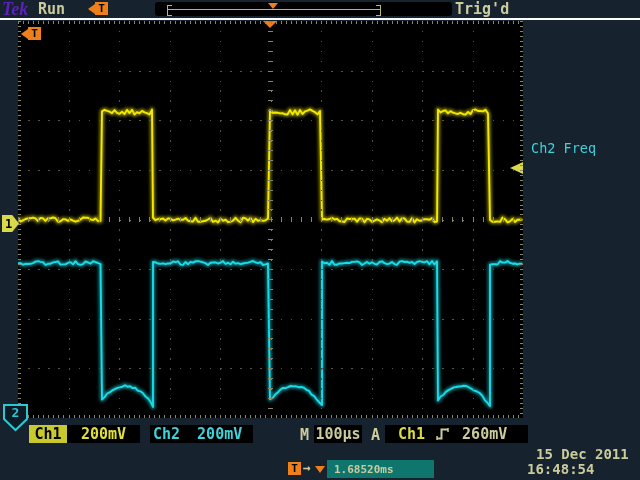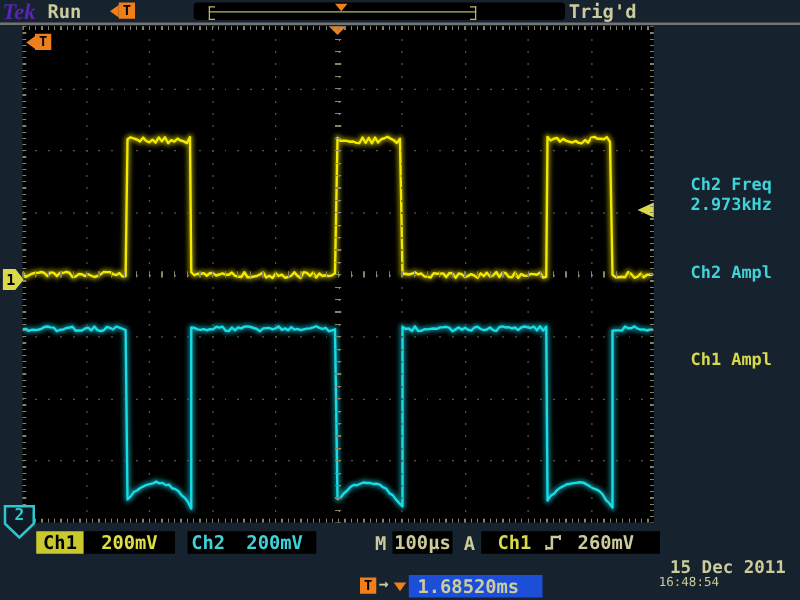--- a/index.html
+++ b/index.html
@@ -1,21 +1,21 @@
 <!DOCTYPE html>
 <html><head>
 <meta charset="utf-8">
 <style>
   html,body{margin:0;padding:0;}
   body{width:640px;height:480px;background:#16222e;overflow:hidden;position:relative;
        font-family:"DejaVu Sans Mono","Liberation Mono",monospace;}
 
   
   #topbar{position:absolute;left:0;top:0;width:640px;height:18px;background:#16222e;
-          border-bottom:2px solid #737373;}
+          border-bottom:2px solid #ffffff;}
   #tek-logo{position:absolute;left:2px;top:-1px;font-family:"Liberation Serif",serif;
             font-weight:bold;font-style:italic;font-size:18px;color:#5a23b4;letter-spacing:0px;}
   #run-status{position:absolute;left:38px;top:0px;font-size:15px;font-weight:bold;color:#cbcb9b;}
   .tpos{position:absolute;display:flex;align-items:center;}
   .arrow-left{width:0;height:0;border-top:5px solid transparent;border-bottom:5px solid transparent;
               border-right:7px solid #ef7f1a;}
   .tbox{width:13px;height:13px;background:#ef7f1a;color:#000;font-size:11px;font-weight:bold;
         display:flex;align-items:center;justify-content:center;}
   #tpos-topbar{left:88px;top:2px;}
   #record-bar{position:absolute;left:155px;top:2px;width:297px;height:14px;background:#000;
@@ -55,21 +55,21 @@
        border-top:6px solid transparent;border-bottom:6px solid transparent;border-right:13px solid #d9d94a;}
   #tpos-plot{left:3px;top:6px;}
 
   
   #ch1-marker{position:absolute;left:2px;top:215px;width:17px;height:17px;background:#d9d94a;
       clip-path:polygon(0 0,60% 0,100% 50%,60% 100%,0 100%);
       color:#000;font-weight:bold;font-size:12px;display:flex;align-items:center;padding-left:3px;box-sizing:border-box;}
   #ch2-marker{position:absolute;left:2px;top:403px;}
 
   
-  .readout{position:absolute;left:531px;width:108px;text-align:center;font-weight:bold;
+  .readout{position:absolute;left:531px;width:108px;text-align:left;font-weight:normal;
            font-size:13.5px;line-height:16px;}
   .readout.cyan{color:#3ed2da;}
   .readout.yellow{color:#d9d94a;}
 
   
   .bbox{position:absolute;top:425px;height:18px;background:#000;display:flex;align-items:center;
         font-size:15px;font-weight:bold;}
   #ch1-tag{position:absolute;left:29px;top:425px;width:38px;height:18px;background:#c9c92e;color:#000;
         font-size:15px;font-weight:bold;display:flex;align-items:center;justify-content:center;}
   #ch1-scale{left:67px;width:73px;color:#e0e040;justify-content:center;}
@@ -80,24 +80,24 @@
   #trig-box{left:385px;width:143px;color:#cbcb9b;}
   #trig-box .src{color:#d9d94a;margin-left:13px;}
   #trig-box .slope{margin-left:11px;display:flex;align-items:center;}
   #trig-box .lvl{margin-left:13px;}
 
   #delay-t{position:absolute;left:288px;top:462px;width:13px;height:13px;background:#ef7f1a;color:#000;
         font-size:11px;font-weight:bold;display:flex;align-items:center;justify-content:center;}
   #delay-arrow{position:absolute;left:303px;top:460px;color:#cbcb9b;font-size:13px;font-weight:bold;}
   #delay-tri{position:absolute;left:315px;top:466px;width:0;height:0;border-left:5px solid transparent;
         border-right:5px solid transparent;border-top:7px solid #ef7f1a;}
-  #delay-box{position:absolute;left:327px;top:460px;width:107px;height:18px;background:#1d4ed8;
-        color:#cbcb9b;font-size:15px;font-weight:bold;display:flex;align-items:center;padding-left:7px;box-sizing:border-box;}
+  #delay-box{position:absolute;left:327px;top:460px;width:107px;height:18px;background:#0f766e;
+        color:#cbcb9b;font-size:11px;font-weight:bold;display:flex;align-items:center;padding-left:7px;box-sizing:border-box;}
   #date-label{position:absolute;left:536px;top:446px;color:#cbcb9b;font-size:14px;font-weight:bold;}
-  #time-label{position:absolute;left:527px;top:461px;color:#cbcb9b;font-size:10px;font-weight:normal;}
+  #time-label{position:absolute;left:527px;top:461px;color:#cbcb9b;font-size:14px;font-weight:bold;}
 </style>
 </head>
 <body>
 
 <div id="topbar">
   <span id="tek-logo">Tek</span>
   <span id="run-status">Run</span>
   <div id="tpos-topbar" class="tpos">
     <span class="arrow-left"></span>
     <span class="tbox">T</span>
@@ -155,27 +155,24 @@
   </div>
 
 <div id="ch1-marker">1</div>
 <svg id="ch2-marker" width="27" height="29">
   <polygon points="2,2 25,2 25,16 13.5,27 2,16" fill="#0e1b26" stroke="#2cc8d0" stroke-width="2"></polygon>
   <text x="13.5" y="9.5" fill="#2cc8d0" font-size="13" font-weight="bold" text-anchor="middle" dominant-baseline="central" font-family="DejaVu Sans Mono, monospace">2</text>
 </svg>
 
 <div class="readout cyan" style="top:140px;">
   <div>Ch2 Freq</div>
-  <div>2.973kHz</div>
 </div>
 <div class="readout cyan" style="top:210px;">
-  <div>Ch2 Ampl</div>
 </div>
 <div class="readout yellow" style="top:280px;">
-  <div>Ch1 Ampl</div>
 </div>
 
 <div id="ch1-tag">Ch1</div>
 <div id="ch1-scale" class="bbox">200mV</div>
 <div id="ch2-box" class="bbox">
   <span>Ch2</span>
   <span>200mV</span>
 </div>
 <span id="m-label">M</span>
 <div id="m-box" class="bbox">100µs</div>

